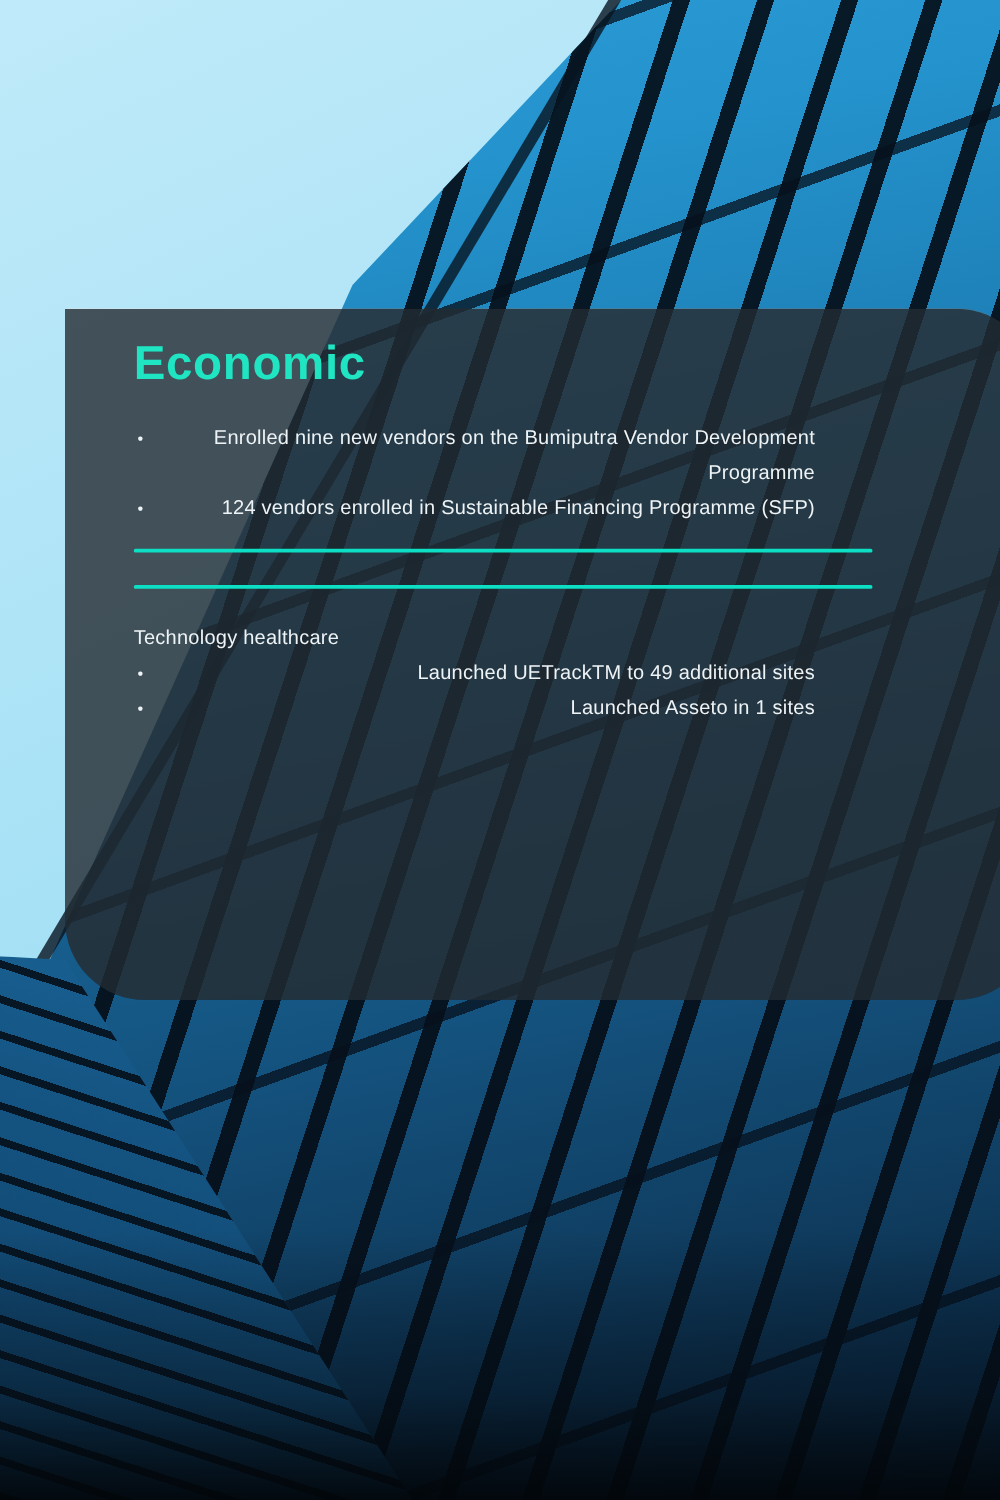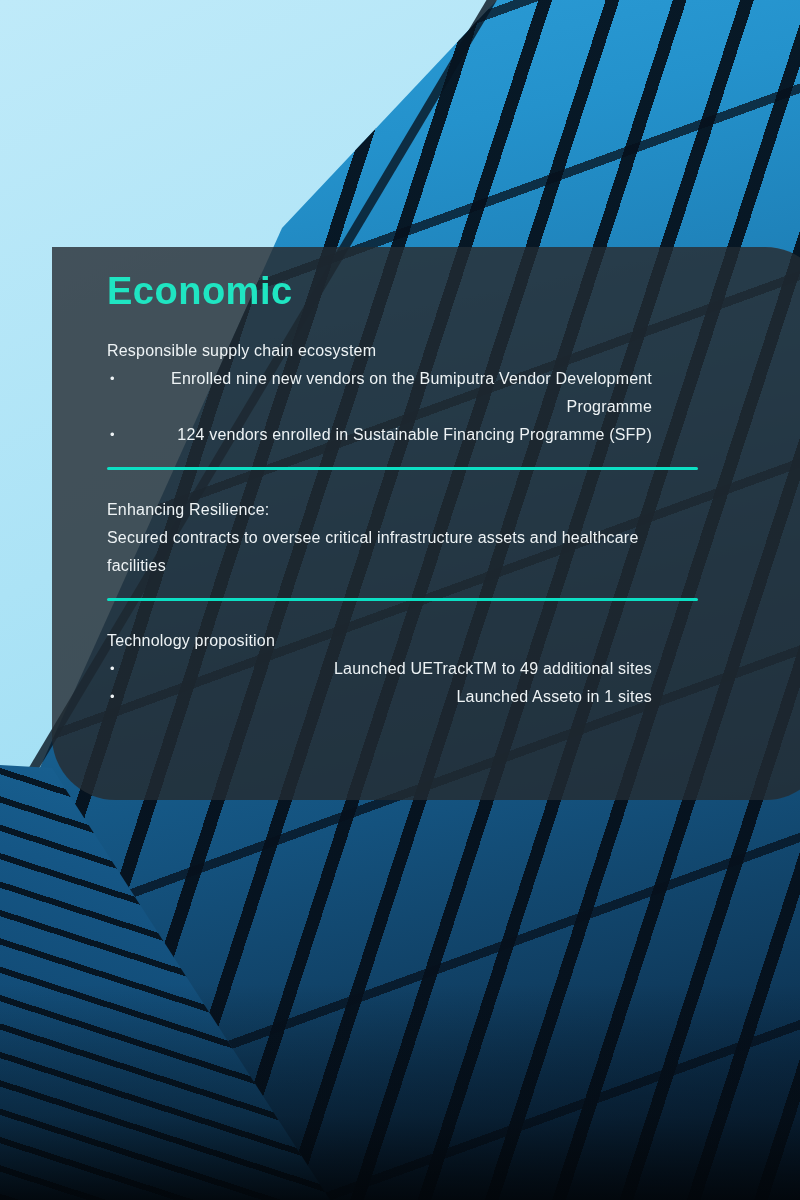--- a/index.html
+++ b/index.html
@@ -108,42 +108,37 @@
   <div class="facade-main"></div>
   <div class="facade-edge"></div>
   <div class="facade-secondary"></div>
   <div class="bottom-shade"></div>
 
   <div class="card">
 
     <h1 class="title">Economic</h1>
 
     <div class="section">
-      <div class="heading">Responsible supply chain ecosystem</div>
       <div class="bullet">
         <span class="dot">•</span>
         <span class="btext">Enrolled nine new vendors on the Bumiputra Vendor Development Programme</span>
       </div>
       <div class="bullet">
         <span class="dot">•</span>
         <span class="btext">124 vendors enrolled in Sustainable Financing Programme (SFP)</span>
       </div>
     </div>
 
     <div class="divider"></div>
 
-    <div class="section">
-      <div class="heading">Enhancing Resilience:</div>
-      <div class="body">Secured contracts to oversee critical infrastructure assets and healthcare facilities</div>
-    </div>
 
     <div class="divider"></div>
 
     <div class="section">
-      <div class="heading">Technology proposition</div>
+      <div class="heading">Technology healthcare</div>
       <div class="bullet">
         <span class="dot">•</span>
         <span class="btext">Launched UETrackTM to 49 additional sites</span>
       </div>
       <div class="bullet">
         <span class="dot">•</span>
         <span class="btext">Launched Asseto in 1 sites</span>
       </div>
     </div>
 

